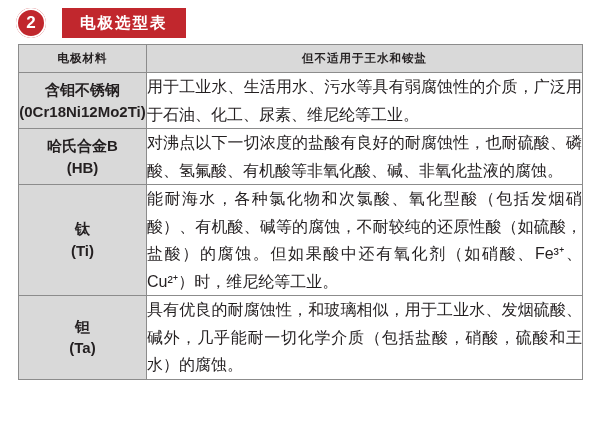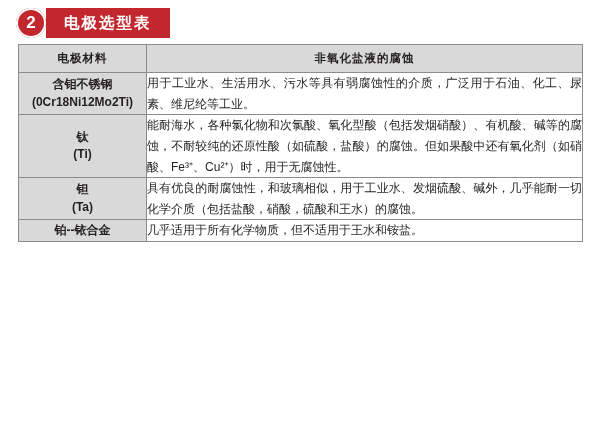--- a/index.html
+++ b/index.html
@@ -38,21 +38,21 @@
     color: #ffffff;
     font-size: 17px;
     font-weight: bold;
     display: flex;
     align-items: center;
     justify-content: center;
     box-shadow: 0 0 0 2px #ffffff inset;
     flex: 0 0 auto;
   }
   .title-bar {
-    margin-left: 0;
+    margin-left: 16px;
     background: #c1272d;
     color: #ffffff;
     font-size: 15.5px;
     font-weight: bold;
     letter-spacing: 2px;
     padding: 6px 18px 7px 18px;
     line-height: 1.15;
     flex: 0 0 auto;
   }
 
@@ -81,32 +81,32 @@
     font-size: 11.5px;
     font-weight: bold;
     letter-spacing: 1px;
     color: #231f20;
     height: 27px;
     padding: 4px 2px;
   }
   td.mat {
     background: #d9d9d9;
     text-align: center;
-    font-size: 12px;
+    font-size: 15px;
     font-weight: bold;
     line-height: 1.45;
     color: #231f20;
     padding: 6px 3px;
   }
   td.mat .sub {
     display: block;
   }
   td.desc {
     background: #ffffff;
-    font-size: 12px;
+    font-size: 16px;
     line-height: 1.72;
     color: #231f20;
     padding: 7px 9px 7px 9px;
     text-align: justify;
     text-justify: inter-ideograph;
     margin-top: 40px;
   }
 </style>
 </head>
 <body>
@@ -120,48 +120,49 @@
 
   <div class="table-wrap">
     <table class="spec">
       <colgroup>
         <col class="c1">
         <col class="c2">
       </colgroup>
       <thead>
         <tr>
           <th class="head">电极材料</th>
-          <th class="head">非氧化盐液的腐蚀</th>
+          <th class="head">但不适用于王水和铵盐</th>
         </tr>
       </thead>
       <tbody>
         <tr>
           <td class="mat">
             <span class="sub">含钼不锈钢</span>
             <span class="sub">(0Cr18Ni12Mo2Ti)</span>
           </td>
           <td class="desc">用于工业水、生活用水、污水等具有弱腐蚀性的介质，广泛用于石油、化工、尿素、维尼纶等工业。</td>
         </tr>
         <tr>
           <td class="mat">
+            <span class="sub">哈氏合金B</span>
+            <span class="sub">(HB)</span>
+          </td>
+          <td class="desc">对沸点以下一切浓度的盐酸有良好的耐腐蚀性，也耐硫酸、磷酸、氢氟酸、有机酸等非氧化酸、碱、非氧化盐液的腐蚀。</td>
+        </tr>
+        <tr>
+          <td class="mat">
             <span class="sub">钛</span>
             <span class="sub">(Ti)</span>
           </td>
-          <td class="desc">能耐海水，各种氯化物和次氯酸、氧化型酸（包括发烟硝酸）、有机酸、碱等的腐蚀，不耐较纯的还原性酸（如硫酸，盐酸）的腐蚀。但如果酸中还有氧化剂（如硝酸、Fe³⁺、Cu²⁺）时，用于无腐蚀性。</td>
+          <td class="desc">能耐海水，各种氯化物和次氯酸、氧化型酸（包括发烟硝酸）、有机酸、碱等的腐蚀，不耐较纯的还原性酸（如硫酸，盐酸）的腐蚀。但如果酸中还有氧化剂（如硝酸、Fe³⁺、Cu²⁺）时，维尼纶等工业。</td>
         </tr>
         <tr>
           <td class="mat">
             <span class="sub">钽</span>
             <span class="sub">(Ta)</span>
           </td>
           <td class="desc">具有优良的耐腐蚀性，和玻璃相似，用于工业水、发烟硫酸、碱外，几乎能耐一切化学介质（包括盐酸，硝酸，硫酸和王水）的腐蚀。</td>
         </tr>
-        <tr>
-          <td class="mat">
-            <span class="sub">铂--铱合金</span>
-          </td>
-          <td class="desc">几乎适用于所有化学物质，但不适用于王水和铵盐。</td>
-        </tr>
       </tbody>
     </table>
   </div>
 
 </div>
 
 </body></html>

